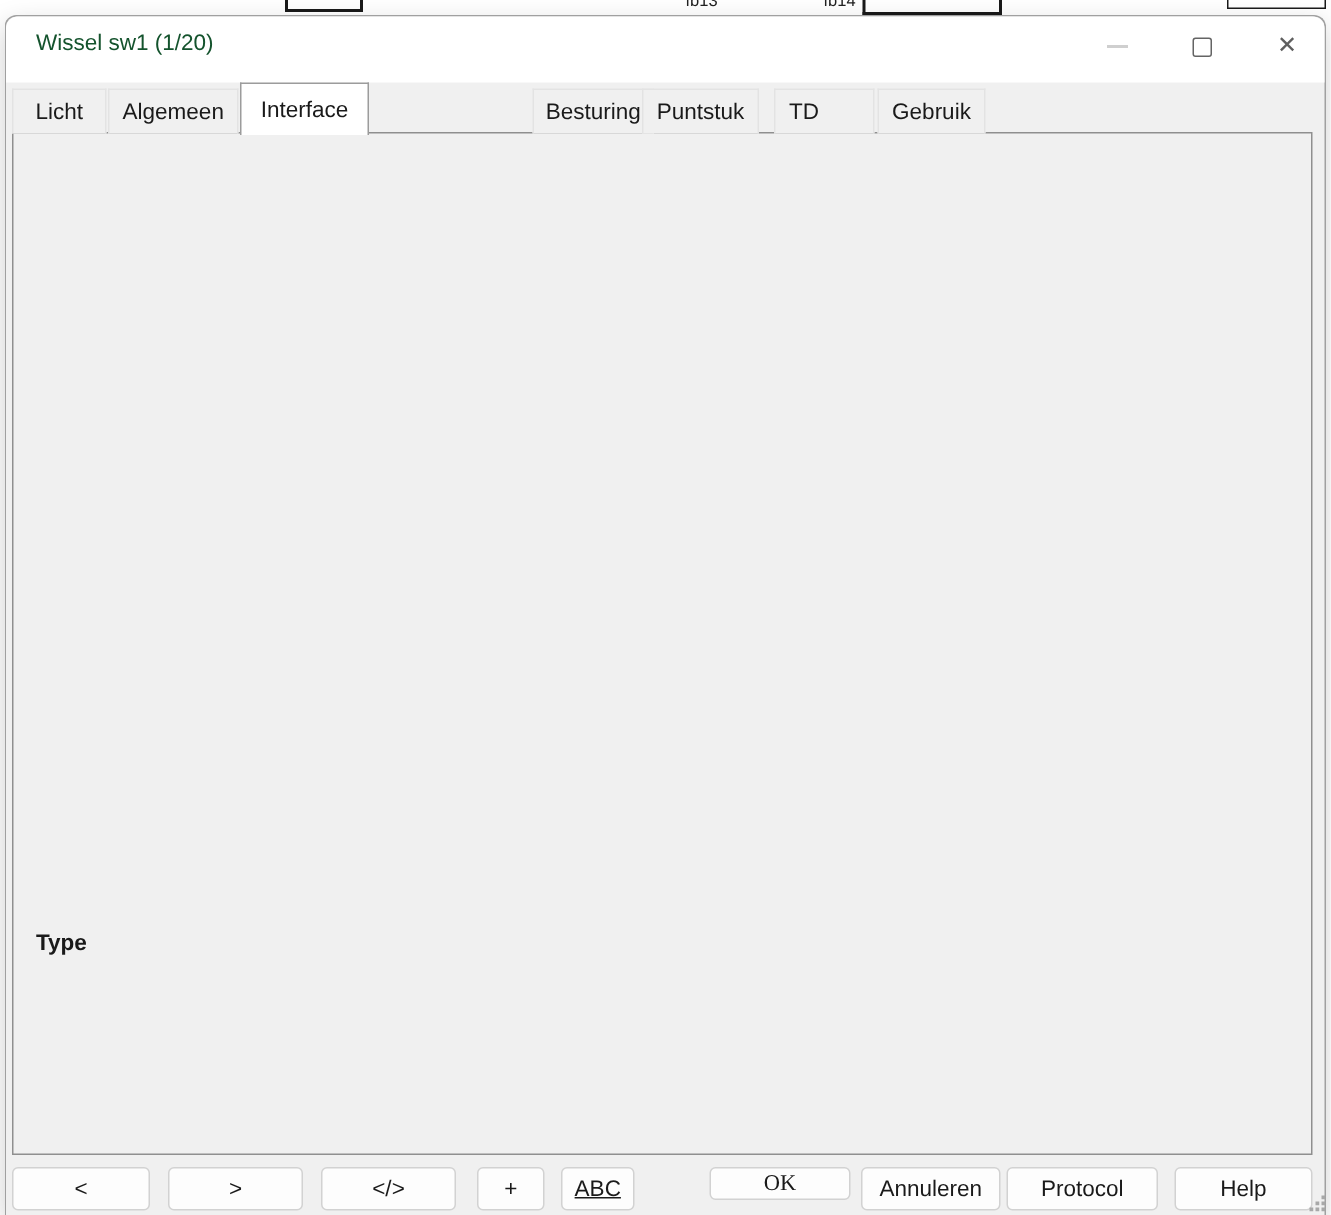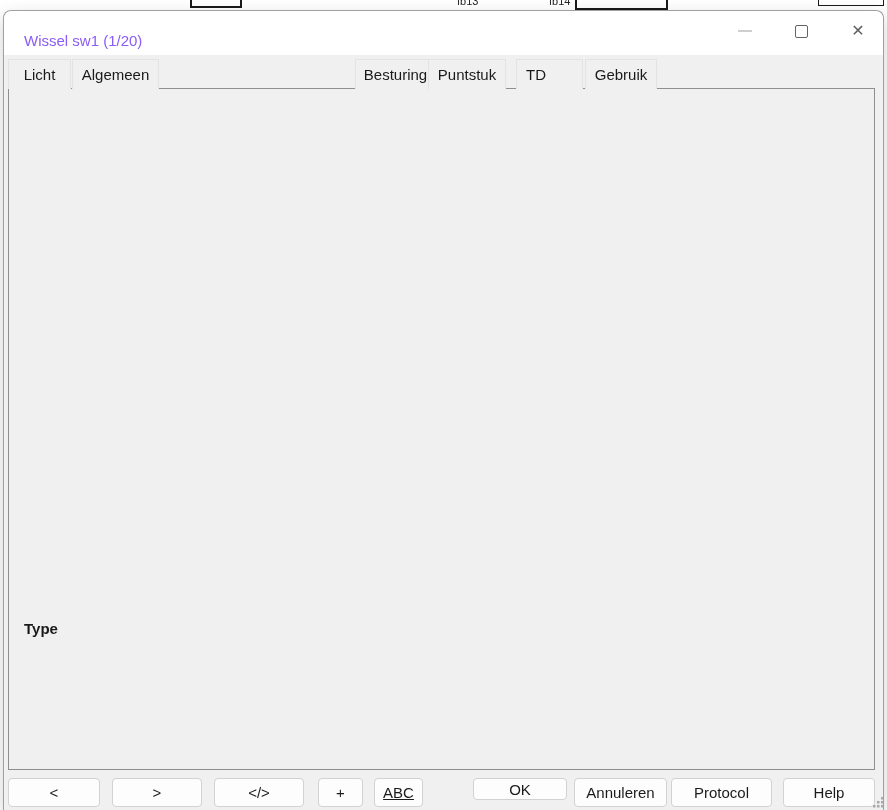--- a/index.html
+++ b/index.html
@@ -11,21 +11,21 @@
 
   
   .frag-box { background:#fff; border:2px solid #1a1a1a; border-top:none; }
   .frag-text { font-size:11px; color:#222; }
 
   
   .dialog { left:3px; top:10px; width:881px; height:800px; background:#f0f0f0;
             border:1px solid #a0a0a0; border-bottom:none; border-radius:8px 8px 0 0;
             box-shadow:0 6px 18px rgba(0,0,0,.18); }
   .titlebar { left:4px; top:11px; width:879px; height:44px; background:#ffffff; border-radius:8px 8px 0 0; }
-  .title-text { left:24px; top:32px; color:#8b5cf6; font-size:15px; white-space:nowrap; }
+  .title-text { left:24px; top:20px; color:#14532d; font-size:15px; white-space:nowrap; }
   .win-btn { width:28px; height:28px; top:17px; display:flex; align-items:center; justify-content:center; }
   .min-glyph { width:14px; height:2px; background:#cfcfcf; }
   .max-glyph { width:13px; height:13px; border:1.3px solid #646464; border-radius:2px; }
   .close-glyph { color:#5f5f5f; font-size:16px; line-height:1; }
 
   
   .tab { position:absolute; top:59px; height:30px; background:#f0f0f0; border:1px solid #e3e3e3; border-bottom:none;
          display:flex; align-items:center; justify-content:center; z-index:2; white-space:nowrap; }
   .tab.active { top:55px; height:35px; background:#ffffff; border:1px solid #9c9c9c; border-bottom:none; z-index:4; }
   .tab.left-text { justify-content:flex-start; padding-left:9px; }
@@ -105,20 +105,23 @@
   <div class="abs win-btn" style="left:844px;">
     <span class="close-glyph">✕</span>
   </div>
 
   <div class="tab" style="left:8px;width:63px;">
       <span>Licht</span>
     </div>
   <div class="tab" style="left:72px;width:87px;">
       <span>Algemeen</span>
     </div>
+  <div class="tab active" style="left:160px;width:86px;">
+      <span>Interface</span>
+    </div>
   <div class="tab" style="left:355px;width:81px;">
       <span>Besturing</span>
     </div>
   <div class="tab" style="left:428px;width:78px;">
       <span>Puntstuk</span>
     </div>
   <div class="tab left-text" style="left:516px;width:67px;">
       <span>TD</span>
     </div>
   <div class="tab" style="left:585px;width:72px;">
@@ -396,21 +399,21 @@
     </div>
   <div class="abs btn" style="left:214px;top:778px;width:90px;height:29px;">
       <span>&lt;/&gt;</span>
     </div>
   <div class="abs btn" style="left:318px;top:778px;width:45px;height:29px;">
       <span>+</span>
     </div>
   <div class="abs btn" style="left:374px;top:778px;width:49px;height:29px;text-decoration:underline;">
       <span>ABC</span>
     </div>
-  <div class="abs btn" style="left:473px;top:778px;width:94px;height:22px;">
+  <div class="abs btn" style="left:473px;top:778px;width:94px;height:22px;font-family:Liberation Serif, serif;">
       <span>OK</span>
     </div>
   <div class="abs btn" style="left:574px;top:778px;width:93px;height:29px;">
       <span>Annuleren</span>
     </div>
   <div class="abs btn" style="left:671px;top:778px;width:101px;height:29px;">
       <span>Protocol</span>
     </div>
   <div class="abs btn" style="left:783px;top:778px;width:92px;height:29px;">
       <span>Help</span>

